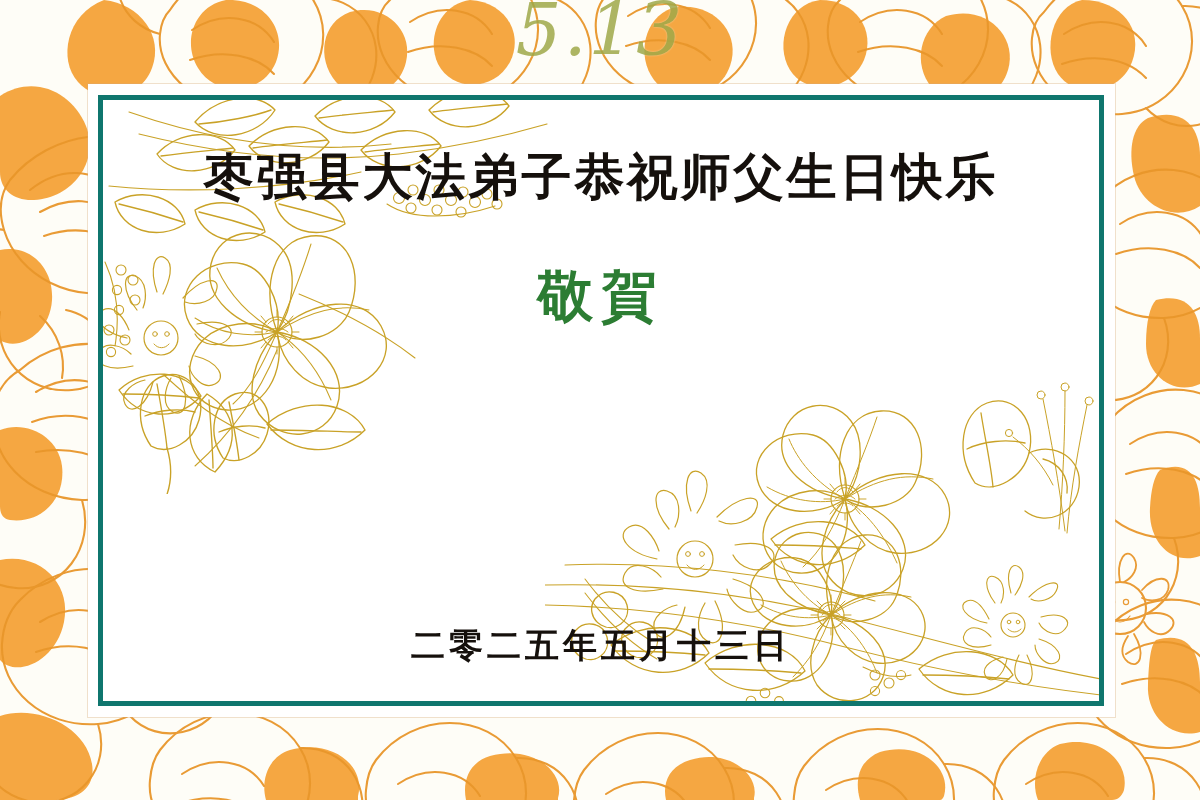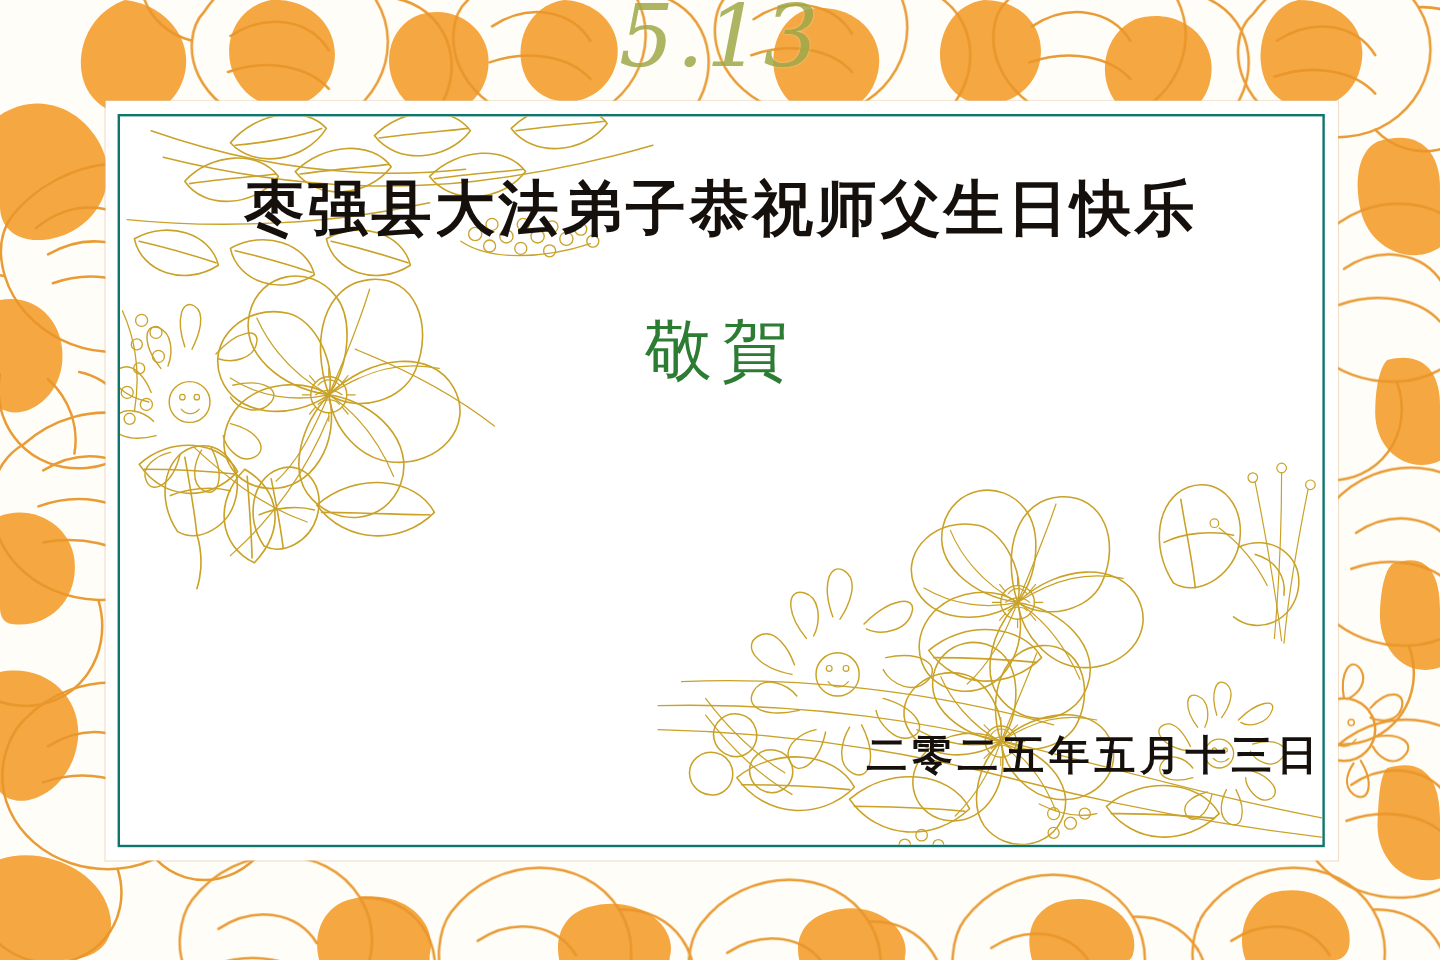--- a/index.html
+++ b/index.html
@@ -65,21 +65,21 @@
     background: #FFFFFF;
     box-shadow: 0 0 0 1px rgba(215,170,120,.35);
     z-index: 5;
   }
   #card-frame {
     position: absolute;
     left: 10px;
     top: 11px;
     right: 11px;
     bottom: 11px;
-    border: 2px solid #0f766e;
+    border: 5px solid #0f766e;
     background: #FFFFFF;
     overflow: hidden;
   }
   #card-inner-art {
     position: absolute;
     inset: 0;
     overflow: hidden;
   }
   #card-inner-art svg {
     position: absolute;
@@ -105,41 +105,40 @@
     top: 52px;
     font-family: "DejaVu Sans", "Liberation Sans", sans-serif;
     font-weight: 700;
     font-size: 50px;
     letter-spacing: 3px;
     color: #15100C;
   }
   #greeting {
     top: 168px;
     font-family: "DejaVu Sans", "Liberation Sans", sans-serif;
-    font-weight: 400;
+    font-weight: 700;
     font-size: 56px;
     letter-spacing: 8px;
     color: #2C7D33;
   }
   #subject {
     top: 272px;
     font-family: "DejaVu Sans", "Liberation Sans", sans-serif;
     font-weight: 700;
     font-size: 62px;
     letter-spacing: 6px;
     color: #2C7D33;
   }
   #date {
-    top: 516px;
+    top: 528px;
     font-family: "DejaVu Sans", "Liberation Sans", sans-serif;
     font-weight: 700;
     font-size: 34px;
     letter-spacing: 4px;
     color: #15100C;
-    text-align: right;
   }
 </style>
 </head>
 <body>
 
 <div id="stage">
 
   <div id="bg-wallpaper">
     <svg viewBox="0 0 1200 800" xmlns="http://www.w3.org/2000/svg" aria-hidden="true">
       <defs>

